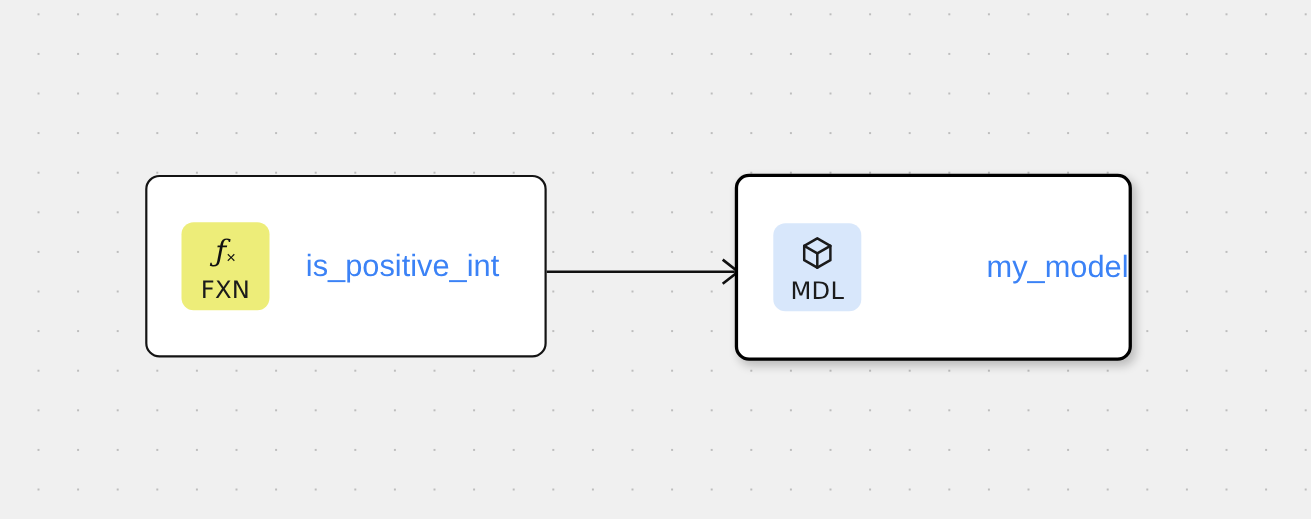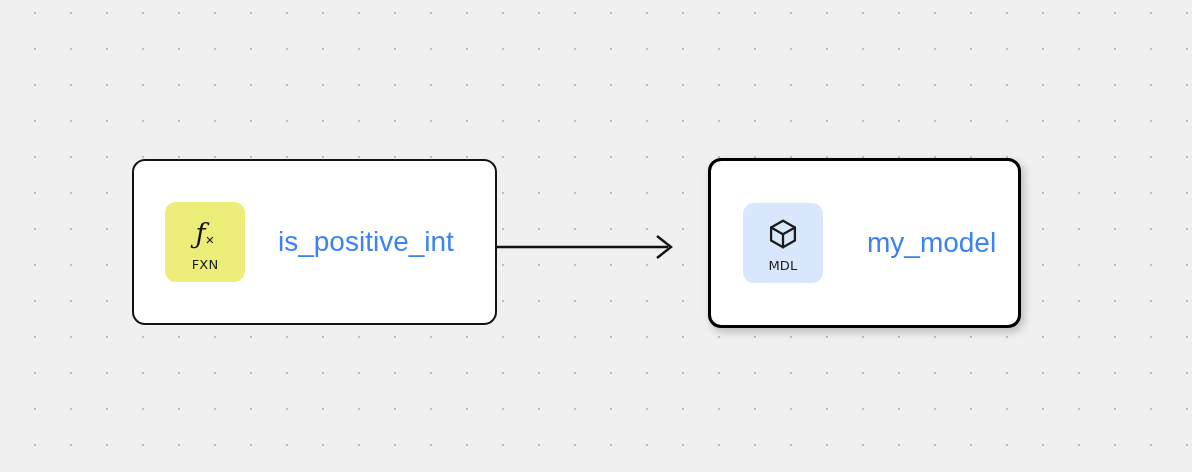--- a/index.html
+++ b/index.html
@@ -41,26 +41,27 @@
     border-radius: 13px;
   }
   .node-fxn {
     left: 132px;
     top: 159px;
     width: 365px;
     height: 166px;
     border: 2px solid #141414;
   }
   .node-mdl {
-    left: 708px;
+    left: 668px;
     top: 158px;
-    width: 313px;
+    width: 361px;
     height: 170px;
     border: 3.5px solid #000000;
     box-shadow: 3px 4px 9px rgba(0,0,0,0.22);
+    justify-content: space-between;
   }
 
   
   .badge {
     box-sizing: border-box;
     width: 80px;
     height: 80px;
     border-radius: 11px;
     display: flex;
     flex-direction: column;
@@ -92,21 +93,21 @@
   }
   .fx-glyph .sub {
     font-family: "Liberation Sans", sans-serif;
     font-style: normal;
     font-size: 15px;
     vertical-align: -2px;
     margin-left: 0px;
   }
   .badge-label {
     font-family: "DejaVu Sans", sans-serif;
-    font-size: 13px;
+    font-size: 22px;
     color: #1b1b1b;
     line-height: 1;
     margin-top: 5px;
     letter-spacing: 0.2px;
   }
 
   
   .node-title {
     font-family: "Liberation Sans", sans-serif;
     font-size: 28px;

